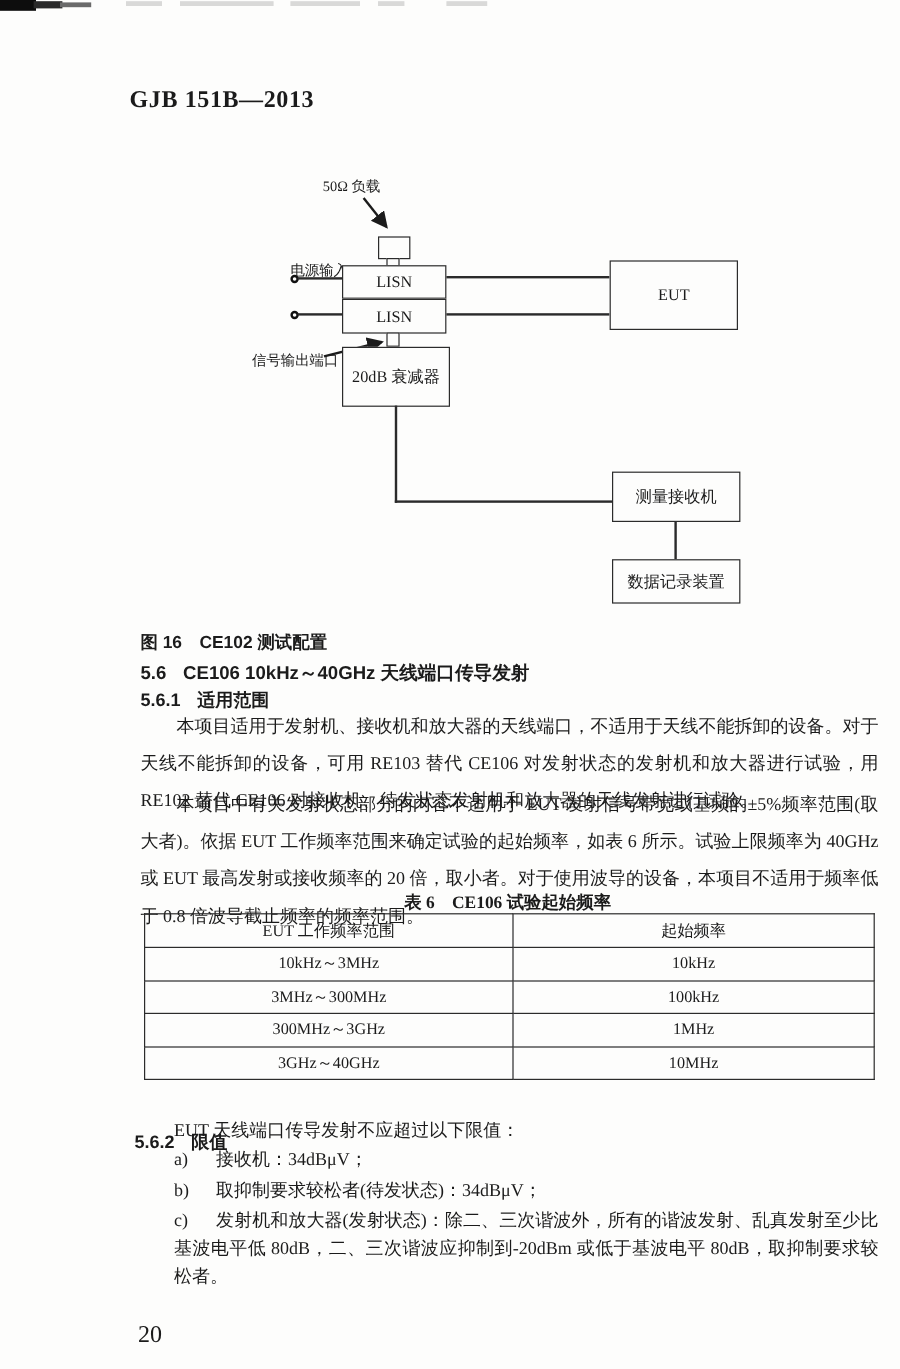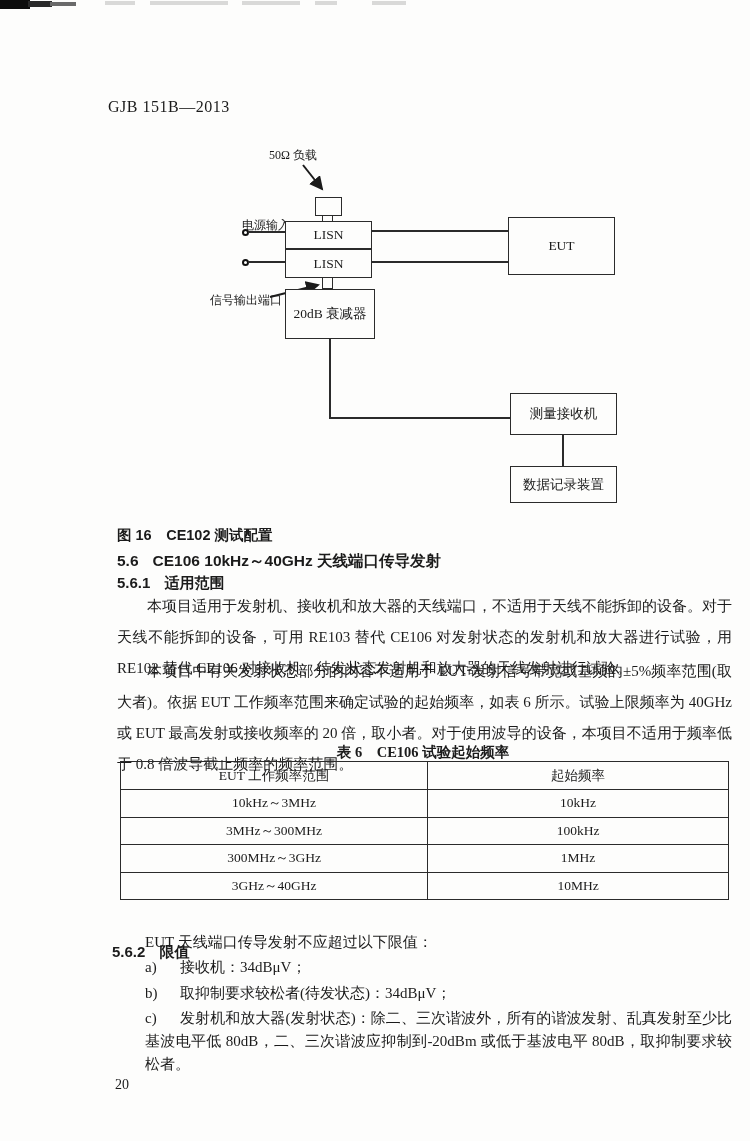--- a/index.html
+++ b/index.html
@@ -13,22 +13,22 @@
   }
   .page{position:absolute;left:0;top:0;width:750px;height:1141px;background:#fdfdfc;}
 
   
   .blob1{position:absolute;left:0;top:0;width:30px;height:9px;background:#0d0d0d;}
   .blob2{position:absolute;left:28px;top:1px;width:24px;height:6px;background:#2a2a2a;}
   .blob3{position:absolute;left:50px;top:2px;width:26px;height:4px;background:#6a6a6a;}
   .smudge{position:absolute;top:1px;height:4px;background:#c9c9c9;opacity:.7;}
 
   .doc-header{
-    position:absolute;left:108px;top:98px;
-    font-size:16px;font-weight:normal;letter-spacing:.5px;
+    position:absolute;left:108px;top:72px;
+    font-size:20px;font-weight:bold;letter-spacing:.5px;
   }
 
   
   .dbox{
     position:absolute;border:1.5px solid #2b2b2b;background:#fdfdfc;
     display:flex;align-items:center;justify-content:center;
     font-size:13.5px;box-sizing:border-box;
   }
   .dline{position:absolute;background:#2b2b2b;}
   .dlabel{position:absolute;font-size:12px;white-space:nowrap;}
@@ -73,21 +73,21 @@
   table.freq th{height:27px;}
   table.freq td{height:26.5px;}
   table.freq .c1{width:50.5%;}
   table.freq .c2{width:49.5%;}
 
   .limits-intro{position:absolute;left:145px;top:933px;font-size:15px;white-space:nowrap;}
   .limits-list{position:absolute;left:145px;top:956px;width:587px;font-size:15px;}
   .limit-item{line-height:23px;margin-bottom:2.5px;text-align:justify;}
   .limit-label{display:inline-block;width:35px;}
 
-  .page-number{position:absolute;left:115px;top:1077px;font-size:14px;}
+  .page-number{position:absolute;left:115px;top:1101px;font-size:20px;}
 </style>
 </head>
 <body>
 
 <div class="page">
 
   <div class="blob1"></div>
   <div class="blob2"></div>
   <div class="blob3"></div>
   <div class="smudge" style="left:105px;width:30px;"></div>

